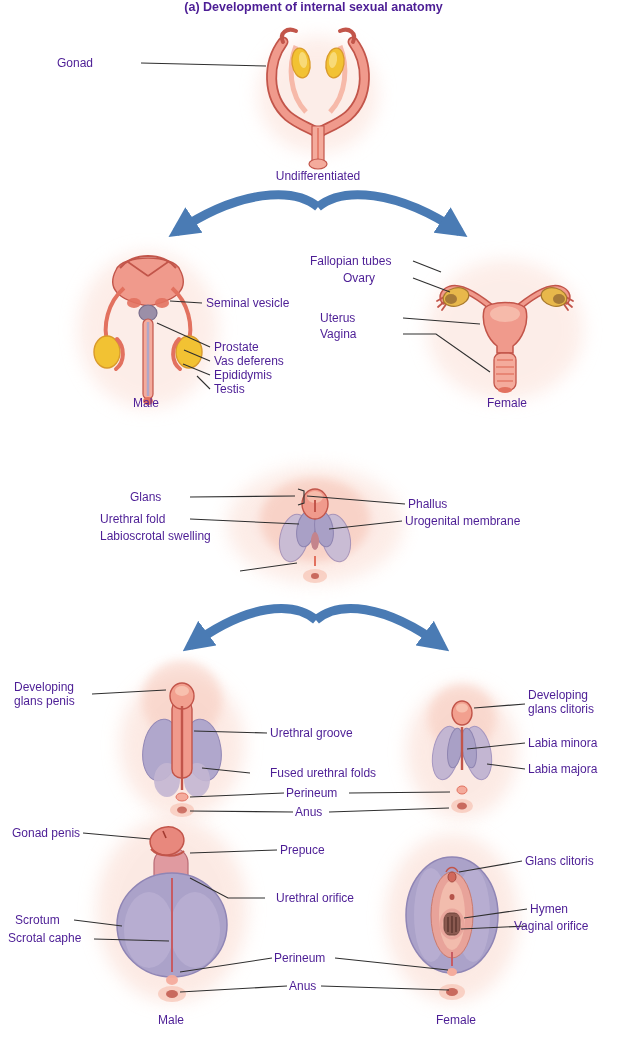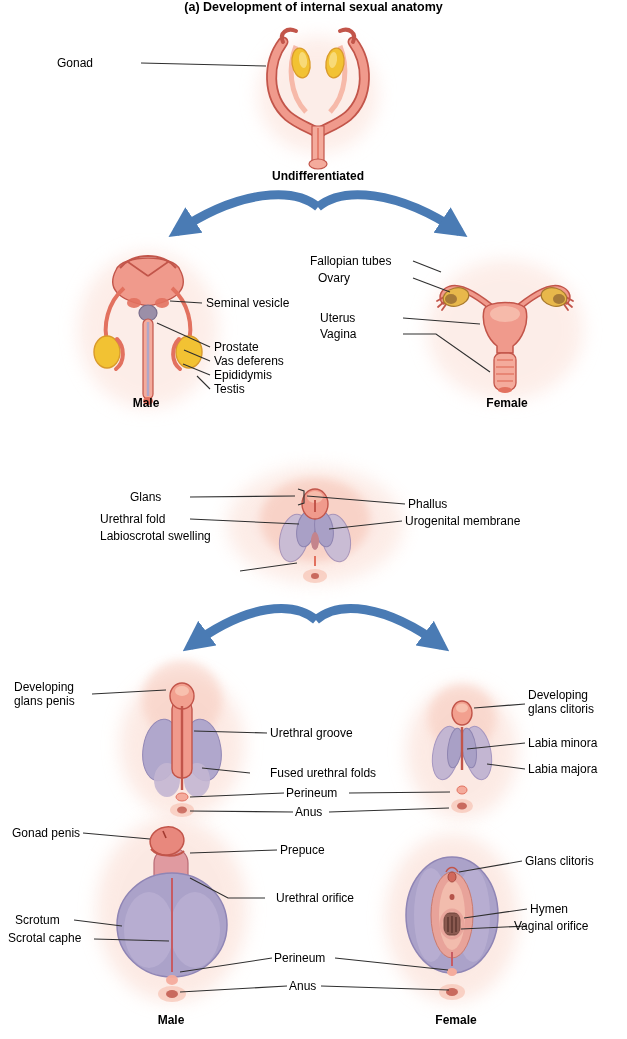--- a/index.html
+++ b/index.html
@@ -1,23 +1,23 @@
 <!DOCTYPE html>
 <html><head>
 <meta charset="utf-8">
 <style>
   *{margin:0;padding:0;box-sizing:border-box}
   html,body{background:#ffffff}
   body{font-family:"Liberation Sans",sans-serif;color:#1b1b1b}
   .canvas{position:relative;width:627px;height:1039px;background:#fff;overflow:hidden}
   .art{position:absolute;left:0;top:0}
-  .lbl{position:absolute;font-size:12px;line-height:1.18;color:#000000;white-space:nowrap}
+  .lbl{position:absolute;font-size:12px;line-height:1.18;color:#4c1d95;white-space:nowrap}
   .r{text-align:left}
   .c{text-align:center}
-  .b{font-weight:bold}
+  .b{font-weight:normal}
   .wrap{white-space:normal}
   .title{font-size:12.5px;font-weight:bold}
 </style>
 </head>
 <body>
 
 <div class="canvas">
 
 <svg class="art" width="627" height="1039" viewBox="0 0 627 1039">
   <defs>
@@ -229,21 +229,21 @@
 <div class="lbl c b" style="left:233px;top:169px;width:170px">Undifferentiated</div>
 
 <div class="lbl" style="left:206px;top:296px">Seminal vesicle</div>
 <div class="lbl" style="left:214px;top:340px">Prostate</div>
 <div class="lbl" style="left:214px;top:354px">Vas deferens</div>
 <div class="lbl" style="left:214px;top:368px">Epididymis</div>
 <div class="lbl" style="left:214px;top:382px">Testis</div>
 <div class="lbl c b" style="left:118px;top:396px;width:56px">Male</div>
 
 <div class="lbl r" style="left:310px;top:254px;width:100px">Fallopian tubes</div>
-<div class="lbl r" style="left:318px;top:271px;width:80px">Ovary</div>
+<div class="lbl r" style="left:343px;top:271px;width:80px">Ovary</div>
 <div class="lbl r" style="left:320px;top:311px;width:80px">Uterus</div>
 <div class="lbl r" style="left:320px;top:327px;width:80px">Vagina</div>
 <div class="lbl c b" style="left:477px;top:396px;width:60px">Female</div>
 
 
 <div class="lbl r" style="left:130px;top:490px;width:57px">Glans</div>
 <div class="lbl" style="left:408px;top:497px">Phallus</div>
 <div class="lbl r" style="left:100px;top:512px;width:87px">Urethral fold</div>
 <div class="lbl" style="left:405px;top:514px">Urogenital membrane</div>
 <div class="lbl r" style="left:100px;top:529px;width:137px">Labioscrotal swelling</div>

